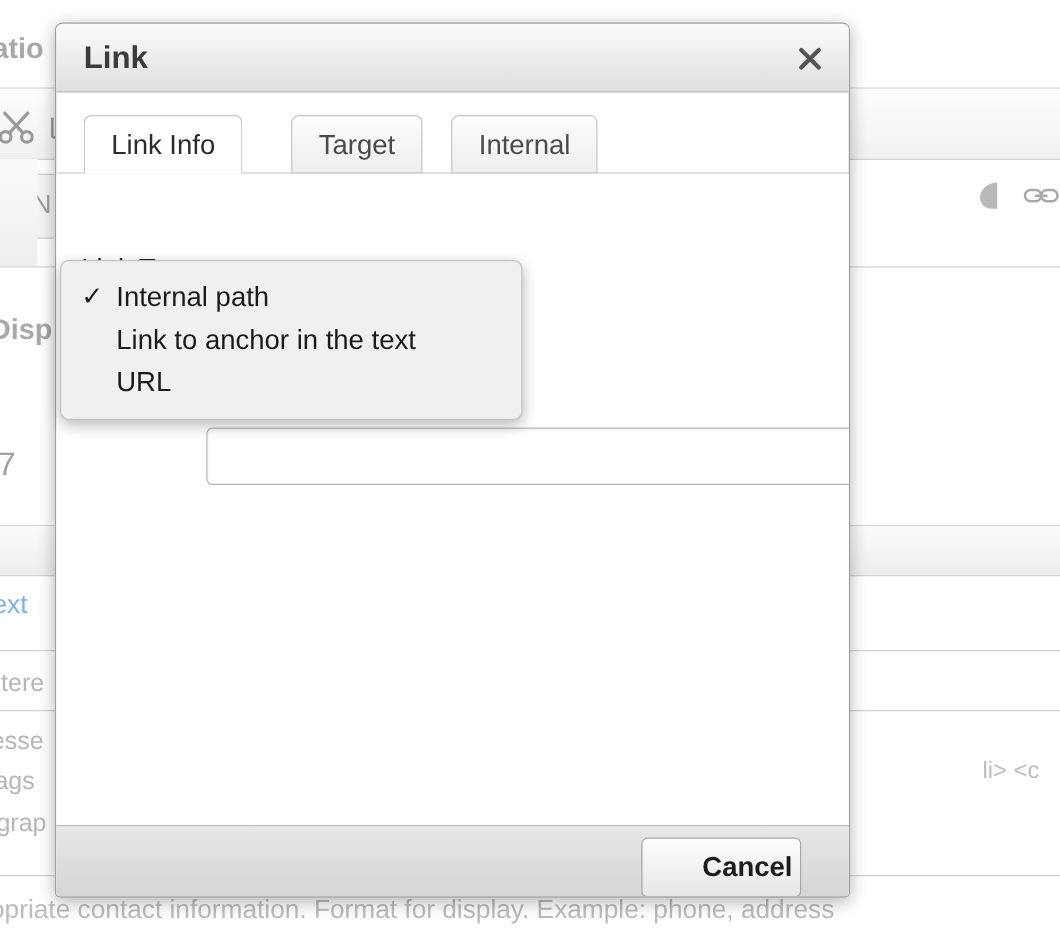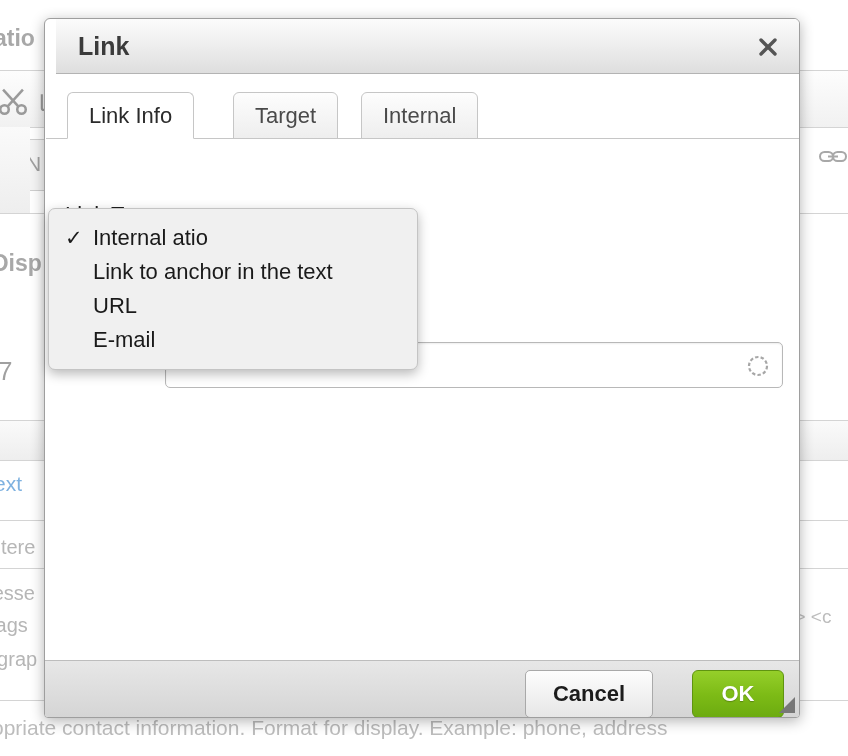--- a/index.html
+++ b/index.html
@@ -93,29 +93,28 @@
     font-size: 21px;
     color: #bcbcbc;
     white-space: nowrap;
   }
 
   
   #modal {
     position: absolute;
     left: 44px;
     top: 18px;
-    width: 756px;
+    width: 636px;
     height: 700px;
     background: #ffffff;
     border: 1px solid #9e9e9e;
     border-radius: 6px 6px 4px 4px;
     box-shadow: 0 3px 14px rgba(0,0,0,0.30);
     box-sizing: border-box;
     overflow: hidden;
-    padding-left: 11px;
   }
 
   #modal-titlebar {
     position: relative;
     height: 55px;
     background: linear-gradient(to bottom, #fbfbfb 0%, #efefef 45%, #dedede 100%);
     border-bottom: 1px solid #b3b3b3;
     box-sizing: border-box;
   }
 
@@ -220,33 +219,34 @@
     top: 641px;
     width: 754px;
     height: 57px;
     background: linear-gradient(to bottom, #e7e7e7 0%, #d5d5d5 100%);
     border-top: 1px solid #bdbdbd;
     box-sizing: border-box;
   }
 
   #btn-cancel {
     position: absolute;
-    right: 146px;
+    right: 158px;
     top: 9px;
     width: 128px;
     height: 48px;
     border: 1px solid #a9a9a9;
     border-radius: 5px;
     background: linear-gradient(to bottom, #fdfdfd 0%, #e6e6e6 100%);
     font-size: 22px;
     font-weight: bold;
     color: #1c1c1c;
     cursor: pointer;
     font-family: "Liberation Sans", sans-serif;
     box-sizing: border-box;
+    text-align: right;
   }
 
   #btn-ok {
     position: absolute;
     right: 15px;
     top: 9px;
     width: 92px;
     height: 48px;
     border: 1px solid #5f9410;
     border-radius: 6px;
@@ -421,27 +421,23 @@
   <div id="modal-footer">
     <button id="btn-cancel">Cancel</button>
     <button id="btn-ok">OK</button>
     <div id="resize-grip"></div>
   </div>
 </div>
 
 <div id="dropdown">
   <div class="dd-item">
     <span class="dd-check">✓</span>
-    <span>Internal atio</span>
+    <span>Internal path</span>
   </div>
   <div class="dd-item">
     
     <span>Link to anchor in the text</span>
   </div>
   <div class="dd-item">
     
     <span>URL</span>
   </div>
-  <div class="dd-item">
-    
-    <span>E-mail</span>
-  </div>
 </div>
 
 </body></html>

